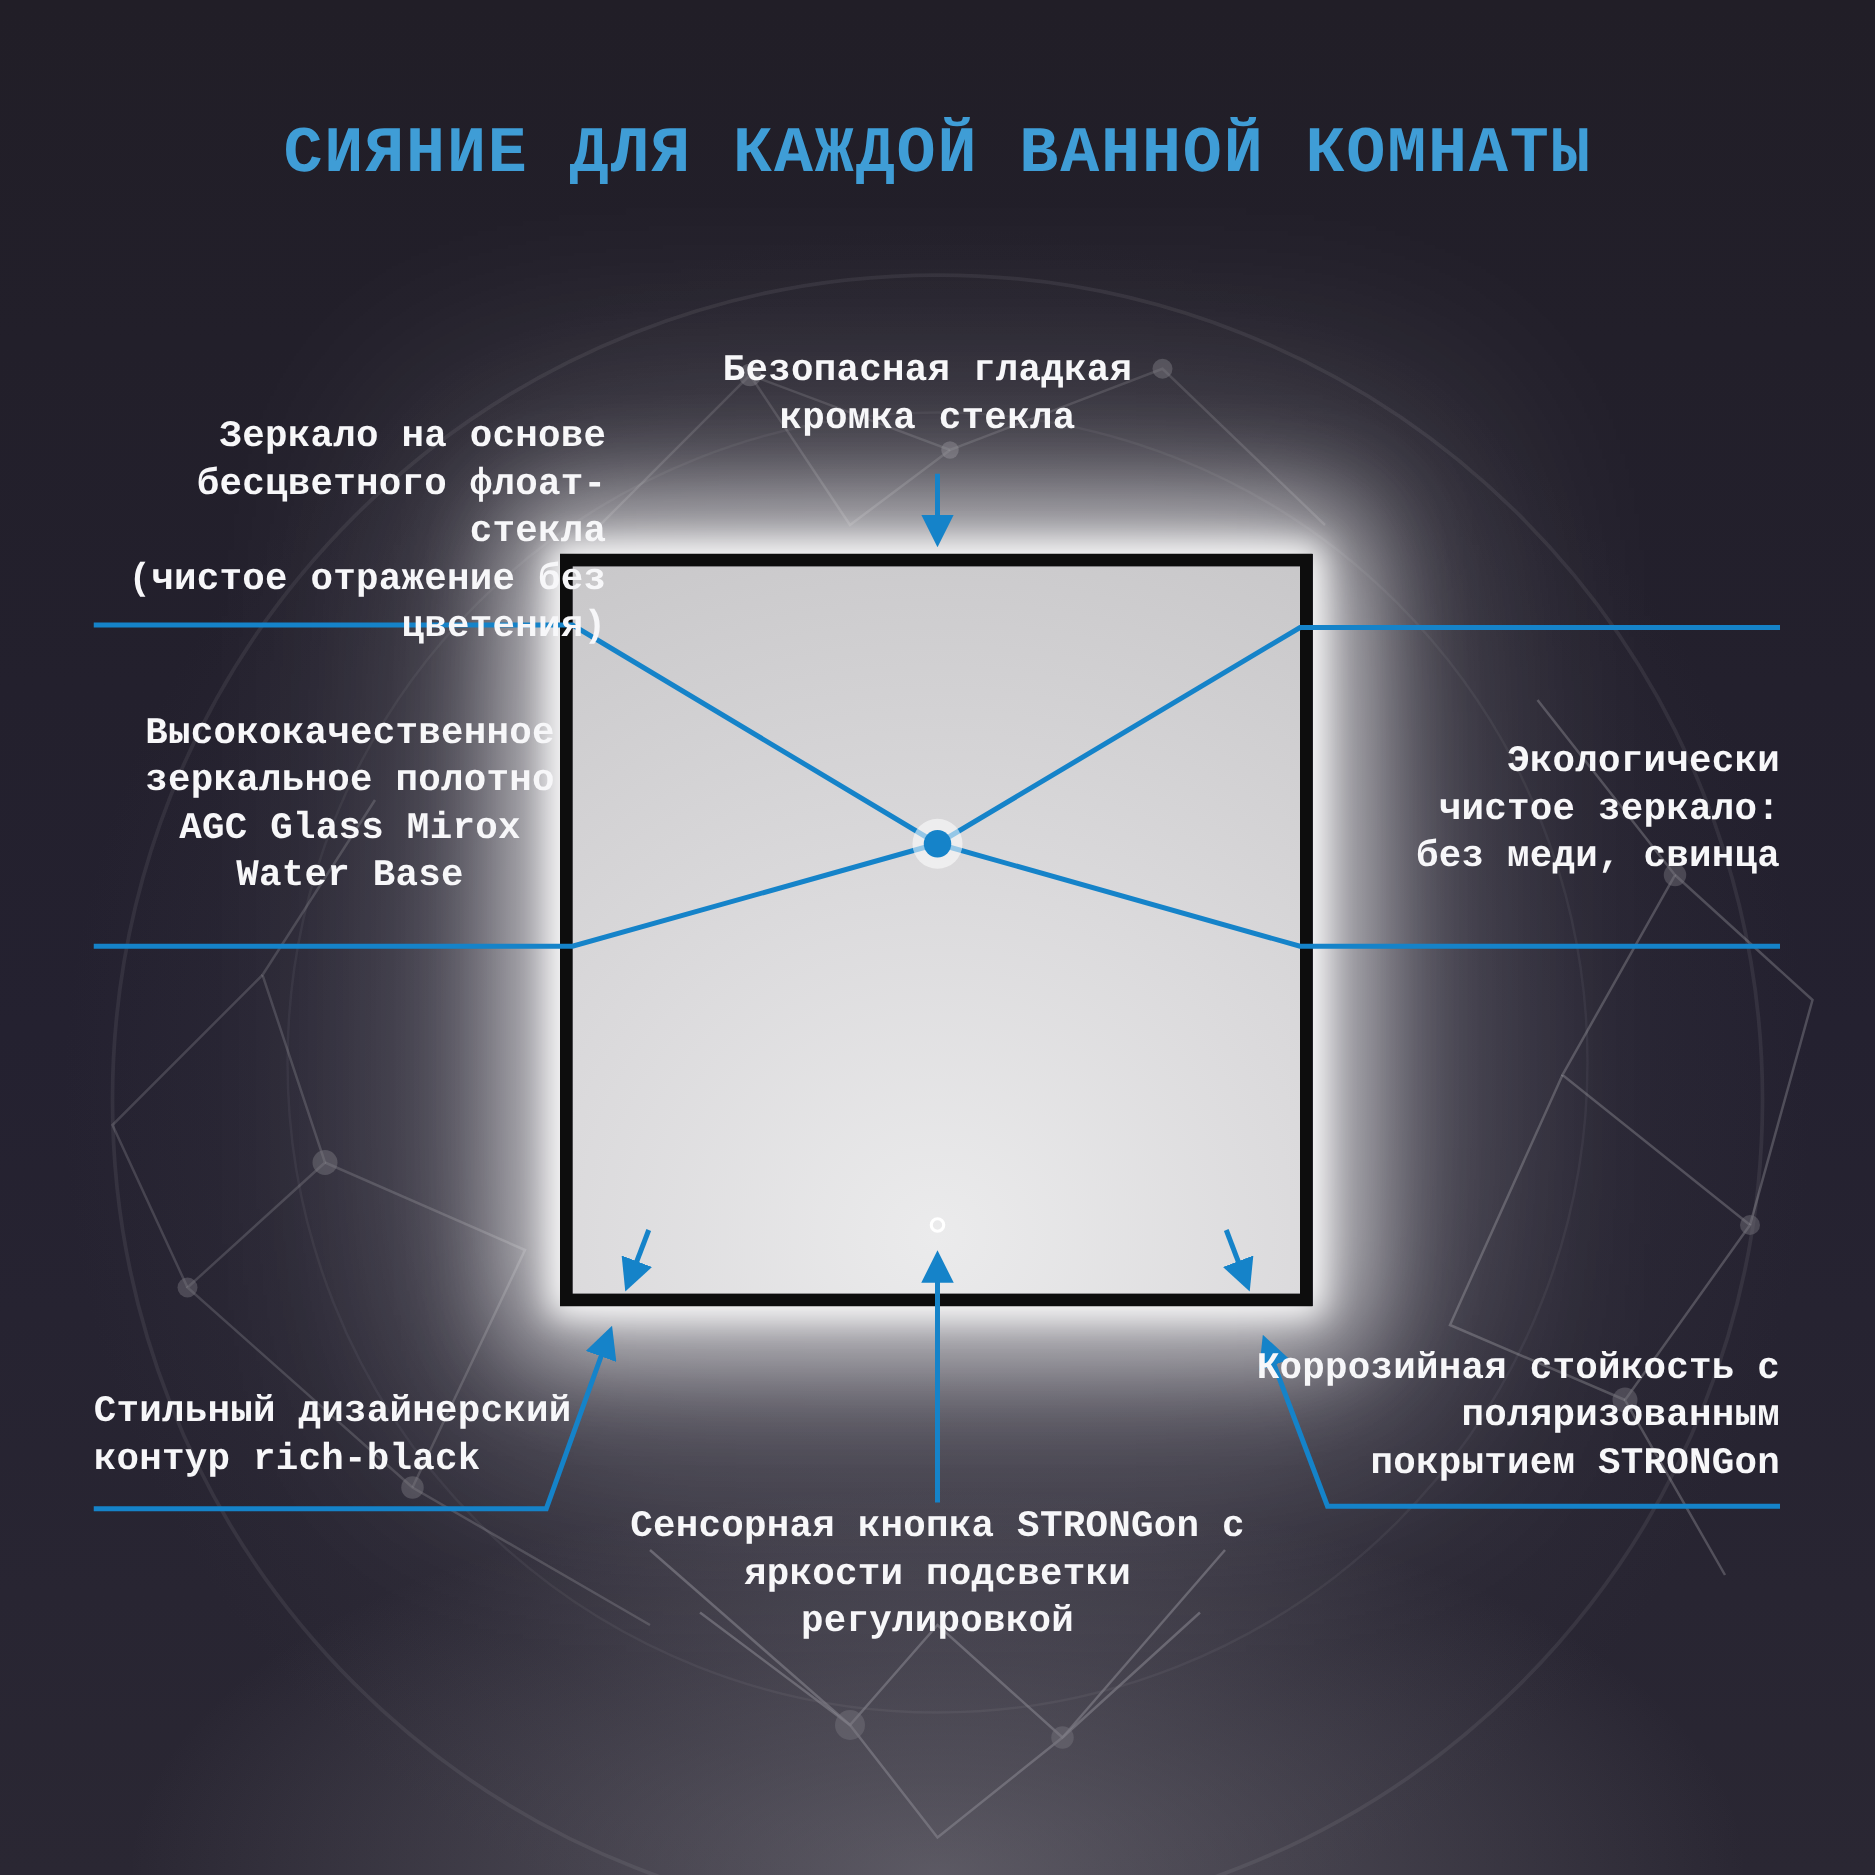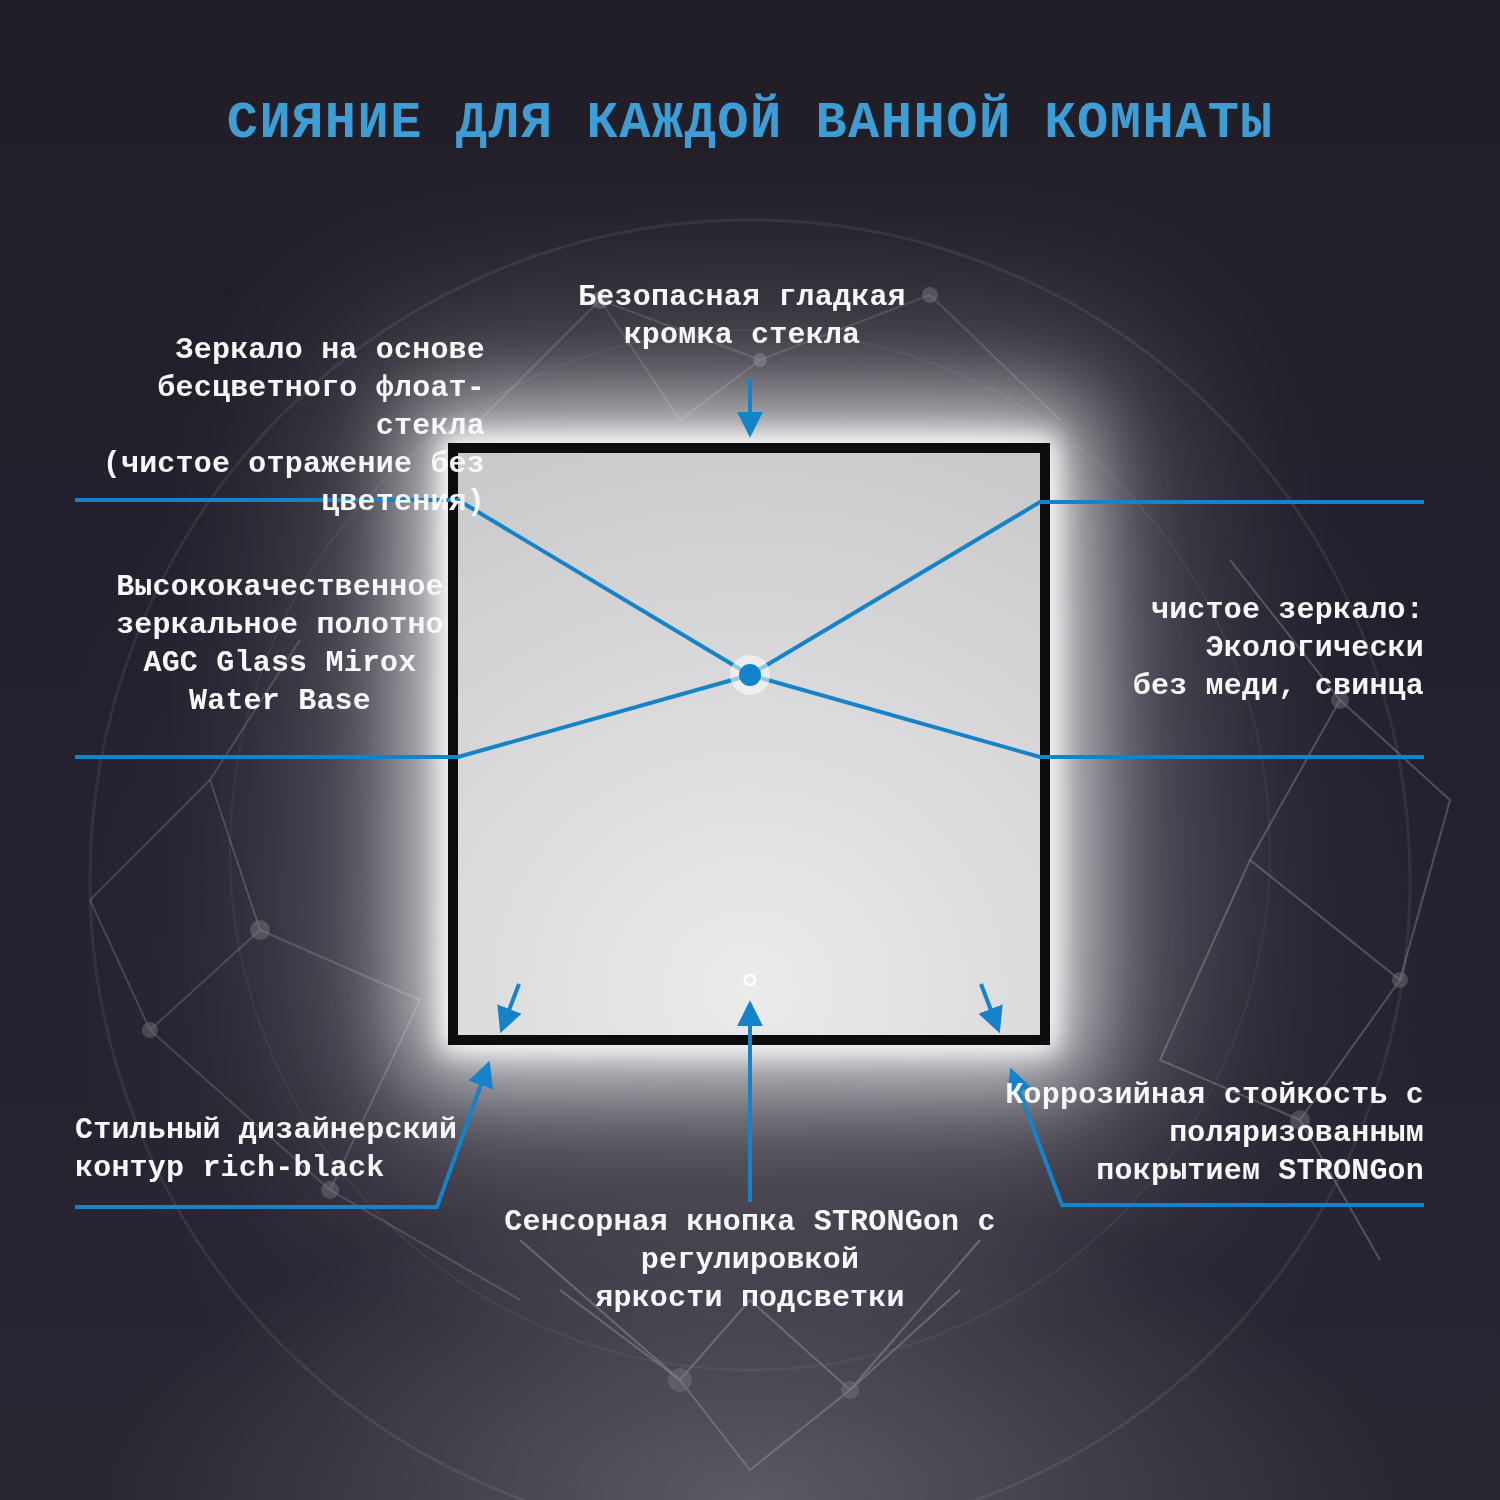--- a/index.html
+++ b/index.html
@@ -138,35 +138,35 @@
 
 
   <div class="callout c-lm">
     <span>Высококачественное</span>
     <span>зеркальное полотно</span>
     <span>AGC Glass Mirox</span>
     <span>Water Base</span>
   </div>
 
   <div class="callout c-rm">
+    <span>Экологически</span>
     <span>чистое зеркало:</span>
-    <span>Экологически</span>
     <span>без меди, свинца</span>
   </div>
 
   <div class="callout c-rb">
     <span>Коррозийная стойкость с</span>
     <span>поляризованным</span>
     <span>покрытием STRONGon</span>
   </div>
 
   <div class="callout c-lb">
     <span>Стильный дизайнерский</span>
     <span>контур rich-black</span>
   </div>
 
   <div class="callout c-bc">
     <span>Сенсорная кнопка STRONGon с</span>
+    <span>яркости подсветки</span>
     <span>регулировкой</span>
-    <span>яркости подсветки</span>
   </div>
 
 </div>
 
 </body></html>

